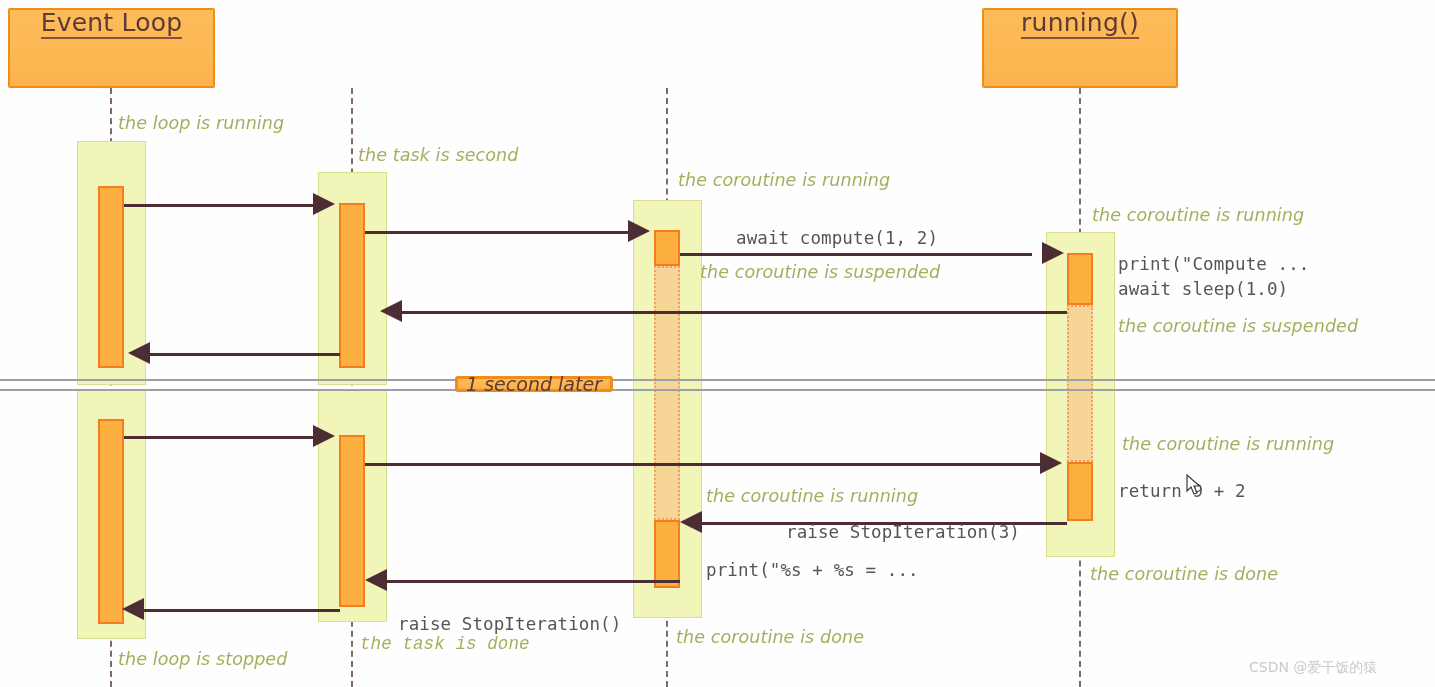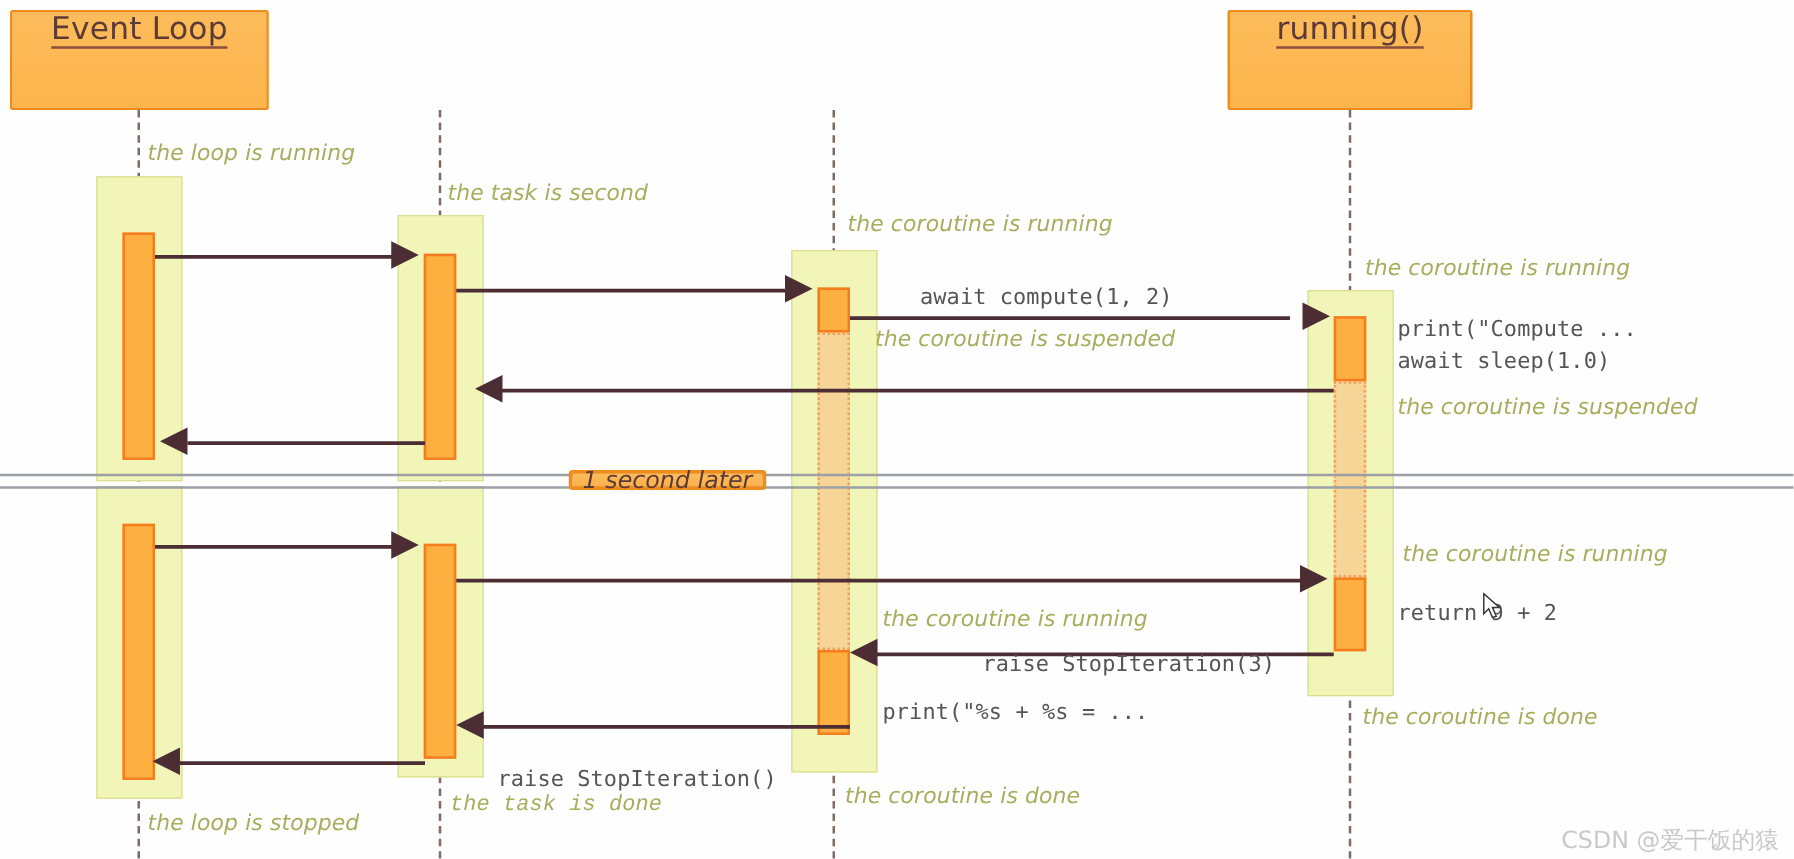--- a/index.html
+++ b/index.html
@@ -121,21 +121,21 @@
   }
   
   .cursor{
     position:absolute;
     width:16px;height:22px;
   }
   
   .watermark{
     position:absolute;
     font-family:"DejaVu Sans",sans-serif;
-    font-size:19px;
+    font-size:14px;
     color:#c9c9c9;
     white-space:nowrap;
   }
 </style>
 </head>
 <body>
 
 <div id="stage">
 
   <div class="lifeline" style="left:110px;top:88px;height:599px;"></div>

